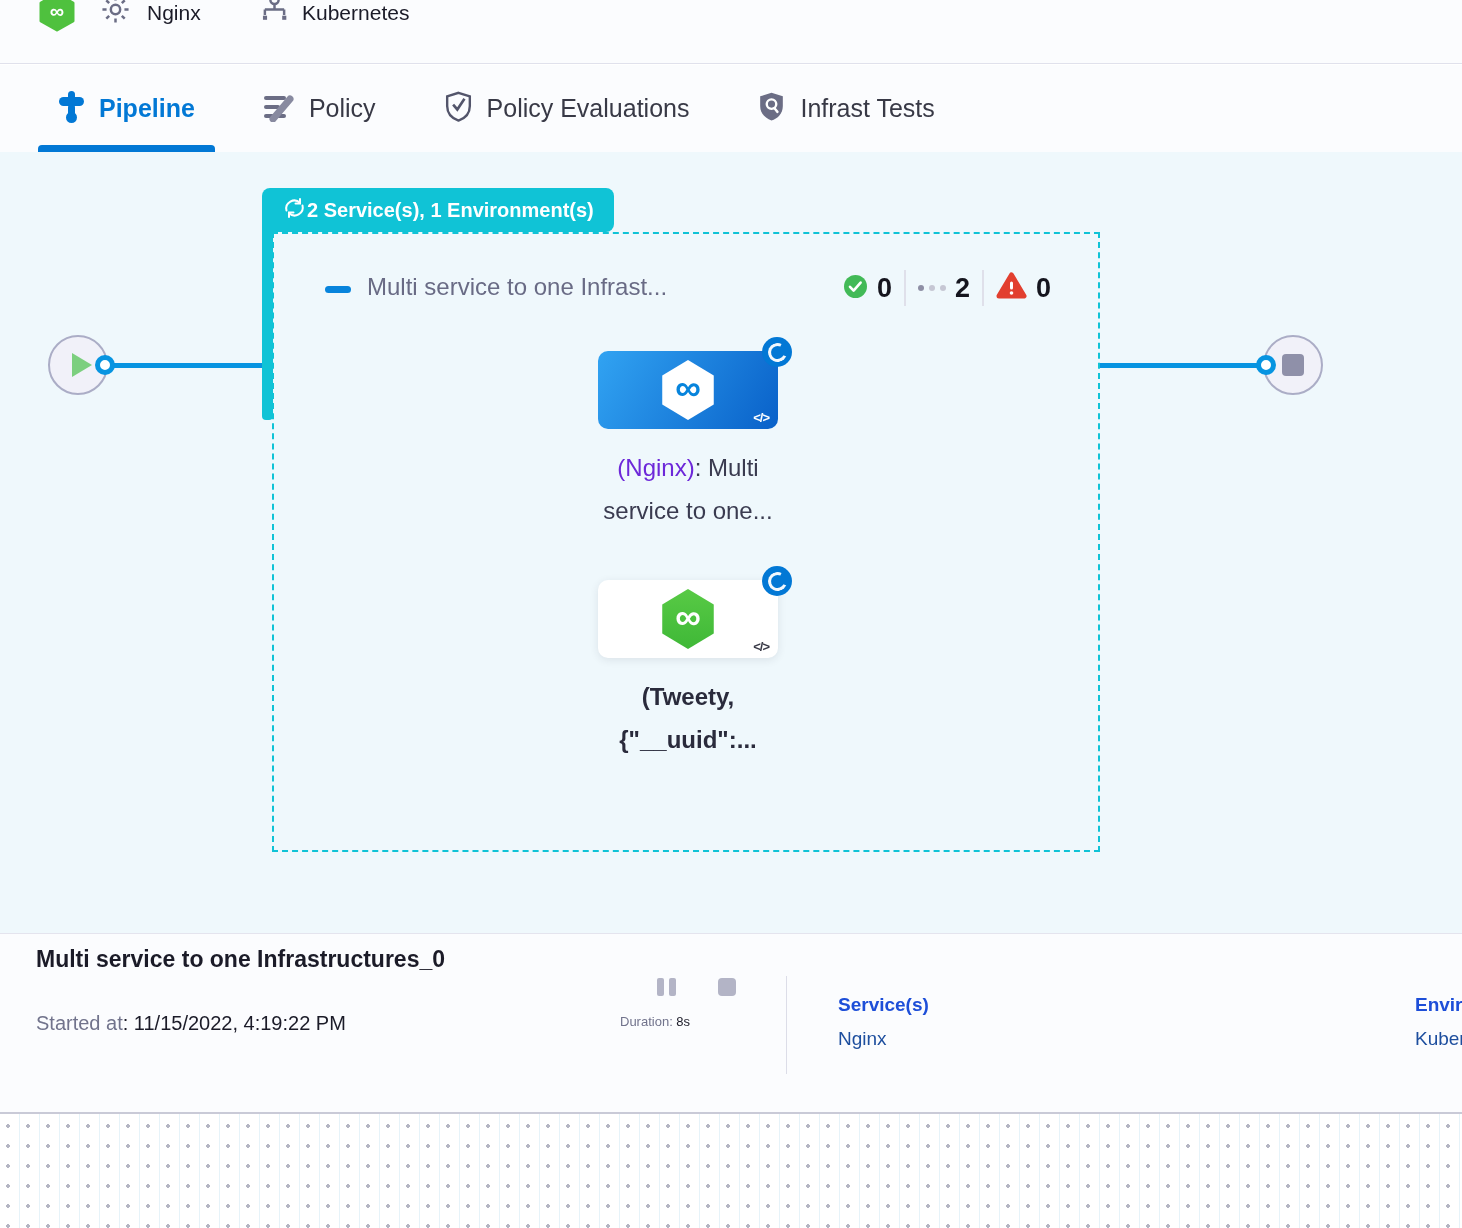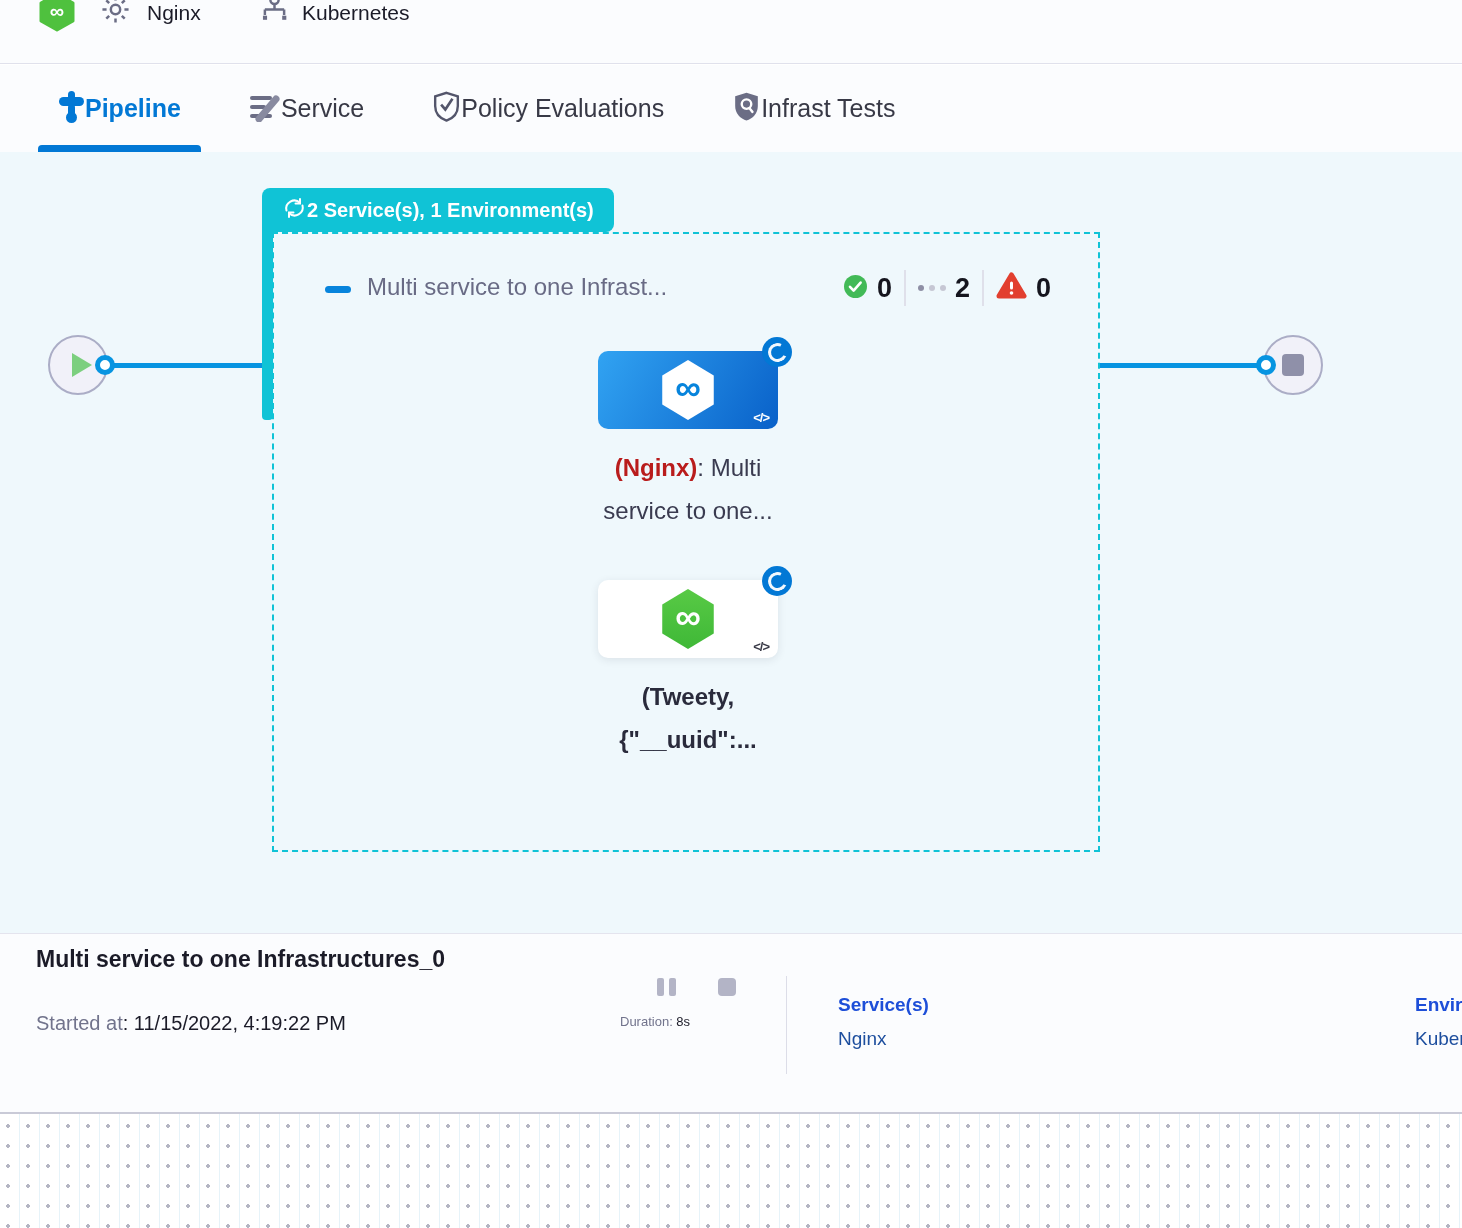--- a/index.html
+++ b/index.html
@@ -10,21 +10,21 @@
   .topbar { position:absolute; left:0; top:0; width:100%; height:64px; background:#FBFCFE; border-bottom:1px solid #E0E1EC; overflow:hidden; }
   .topbar .logo { position:absolute; left:38px; top:-8px; }
   .topbar .gear { position:absolute; left:99px; top:-7px; }
   .topbar .k8s { position:absolute; left:258px; top:-7px; }
   .tb-label { position:absolute; top:-2px; font-size:21px; font-weight:500; color:#1B1B28; line-height:30px; }
   .tb-label.nginx { left:147px; }
   .tb-label.kube { left:302px; }
 
   
   .tabbar { position:absolute; left:0; top:65px; width:100%; height:87px; background:#FBFCFE; display:flex; align-items:center; padding-left:38px; }
-  .tab { position:relative; height:100%; display:flex; align-items:center; padding:0 20px; cursor:pointer; }
+  .tab { position:relative; height:100%; display:flex; align-items:center; gap:14px; padding:0 20px; cursor:pointer; }
   .tab + .tab { margin-left:28px; }
   .tab .tab-label { font-size:25px; font-weight:500; color:#383946; }
   .tab.active .tab-label { color:#0278D5; font-weight:700; }
   .tab.active .underline { position:absolute; left:0; bottom:0; width:100%; height:7px; background:#0278D5; border-radius:4px 4px 0 0; }
 
   
   .canvas { position:absolute; left:0; top:152px; width:100%; height:781px; background:#EFF8FC; overflow:hidden; }
   .badge { position:absolute; left:262px; top:36px; height:44px; padding:0 20px; background:#10C3D6; border-radius:8px; display:flex; align-items:center; z-index:3; }
   .badge-label { color:#fff; font-size:20px; font-weight:600; white-space:nowrap; }
   .badge-tail { position:absolute; left:262px; top:60px; width:11px; height:208px; background:#10C3D6; border-radius:0 0 4px 4px; z-index:2; }
@@ -54,21 +54,21 @@
   .code-glyph { position:absolute; right:9px; bottom:4px; font-size:13px; font-weight:700; letter-spacing:-1px; }
   .node-1 .code-glyph { color:#fff; }
   .node-2 .code-glyph { color:#383946; }
 
   .loader { position:absolute; width:30px; height:30px; border-radius:50%; background:#0278D5; display:flex; align-items:center; justify-content:center; z-index:4; }
   .loader-1 { left:762px; top:185px; }
   .loader-2 { left:762px; top:414px; }
   .loader .ring { width:19px; height:19px; border-radius:50%; border:3px solid rgba(255,255,255,.95); border-top-color:transparent; transform:rotate(70deg); }
 
   .node-label { position:absolute; width:260px; text-align:center; font-size:24px; line-height:43px; color:#3A3B50; }
-  .node-label b { color:#b91c1c; font-weight:700; }
+  .node-label b { color:#6d28d9; font-weight:400; }
   .label-1 { left:558px; top:294px; }
   .label-2 { left:558px; top:523px; font-weight:700; color:#2A2B3C; }
 
   .term-node { position:absolute; width:60px; height:60px; border-radius:50%; background:#F1F1F9; border:2px solid #ABADC6; display:flex; align-items:center; justify-content:center; cursor:pointer; }
   .start-node { left:48px; top:183px; }
   .end-node { left:1263px; top:183px; }
   .play-tri { width:0; height:0; border-left:20px solid #7CCF7F; border-top:12px solid transparent; border-bottom:12px solid transparent; margin-left:7px; }
   .stop-sq { width:22px; height:22px; background:#8F90A9; border-radius:4px; }
 
   .edge { position:absolute; height:5px; background:#0794E1; top:211px; }
@@ -148,21 +148,21 @@
       <span>
         <svg width="32" height="30" viewBox="0 0 32 30">
           <g stroke="#6B6D85" stroke-width="4" stroke-linecap="round">
             <path d="M3 6h18"></path>
               <path d="M3 15h12"></path>
               <path d="M3 24h18"></path>
           </g>
           <path d="M10 27 L27 7" stroke="#888AA0" stroke-width="7" stroke-linecap="round"></path>
         </svg>
       </span>
-      <span class="tab-label">Service</span>
+      <span class="tab-label">Policy</span>
     </div>
     <div class="tab">
       <span>
         <svg width="29" height="31" viewBox="0 0 24 26" fill="none" stroke="#53556B" stroke-width="2">
           <path d="M12 1.5 L21.5 4.5 V12.5 C21.5 19 17 23 12 24.8 C7 23 2.5 19 2.5 12.5 V4.5 Z"></path>
           <path d="M7.5 11.5 L11 15.5 L17 6.5" stroke-width="2.2"></path>
         </svg>
       </span>
       <span class="tab-label">Policy Evaluations</span>
     </div>

